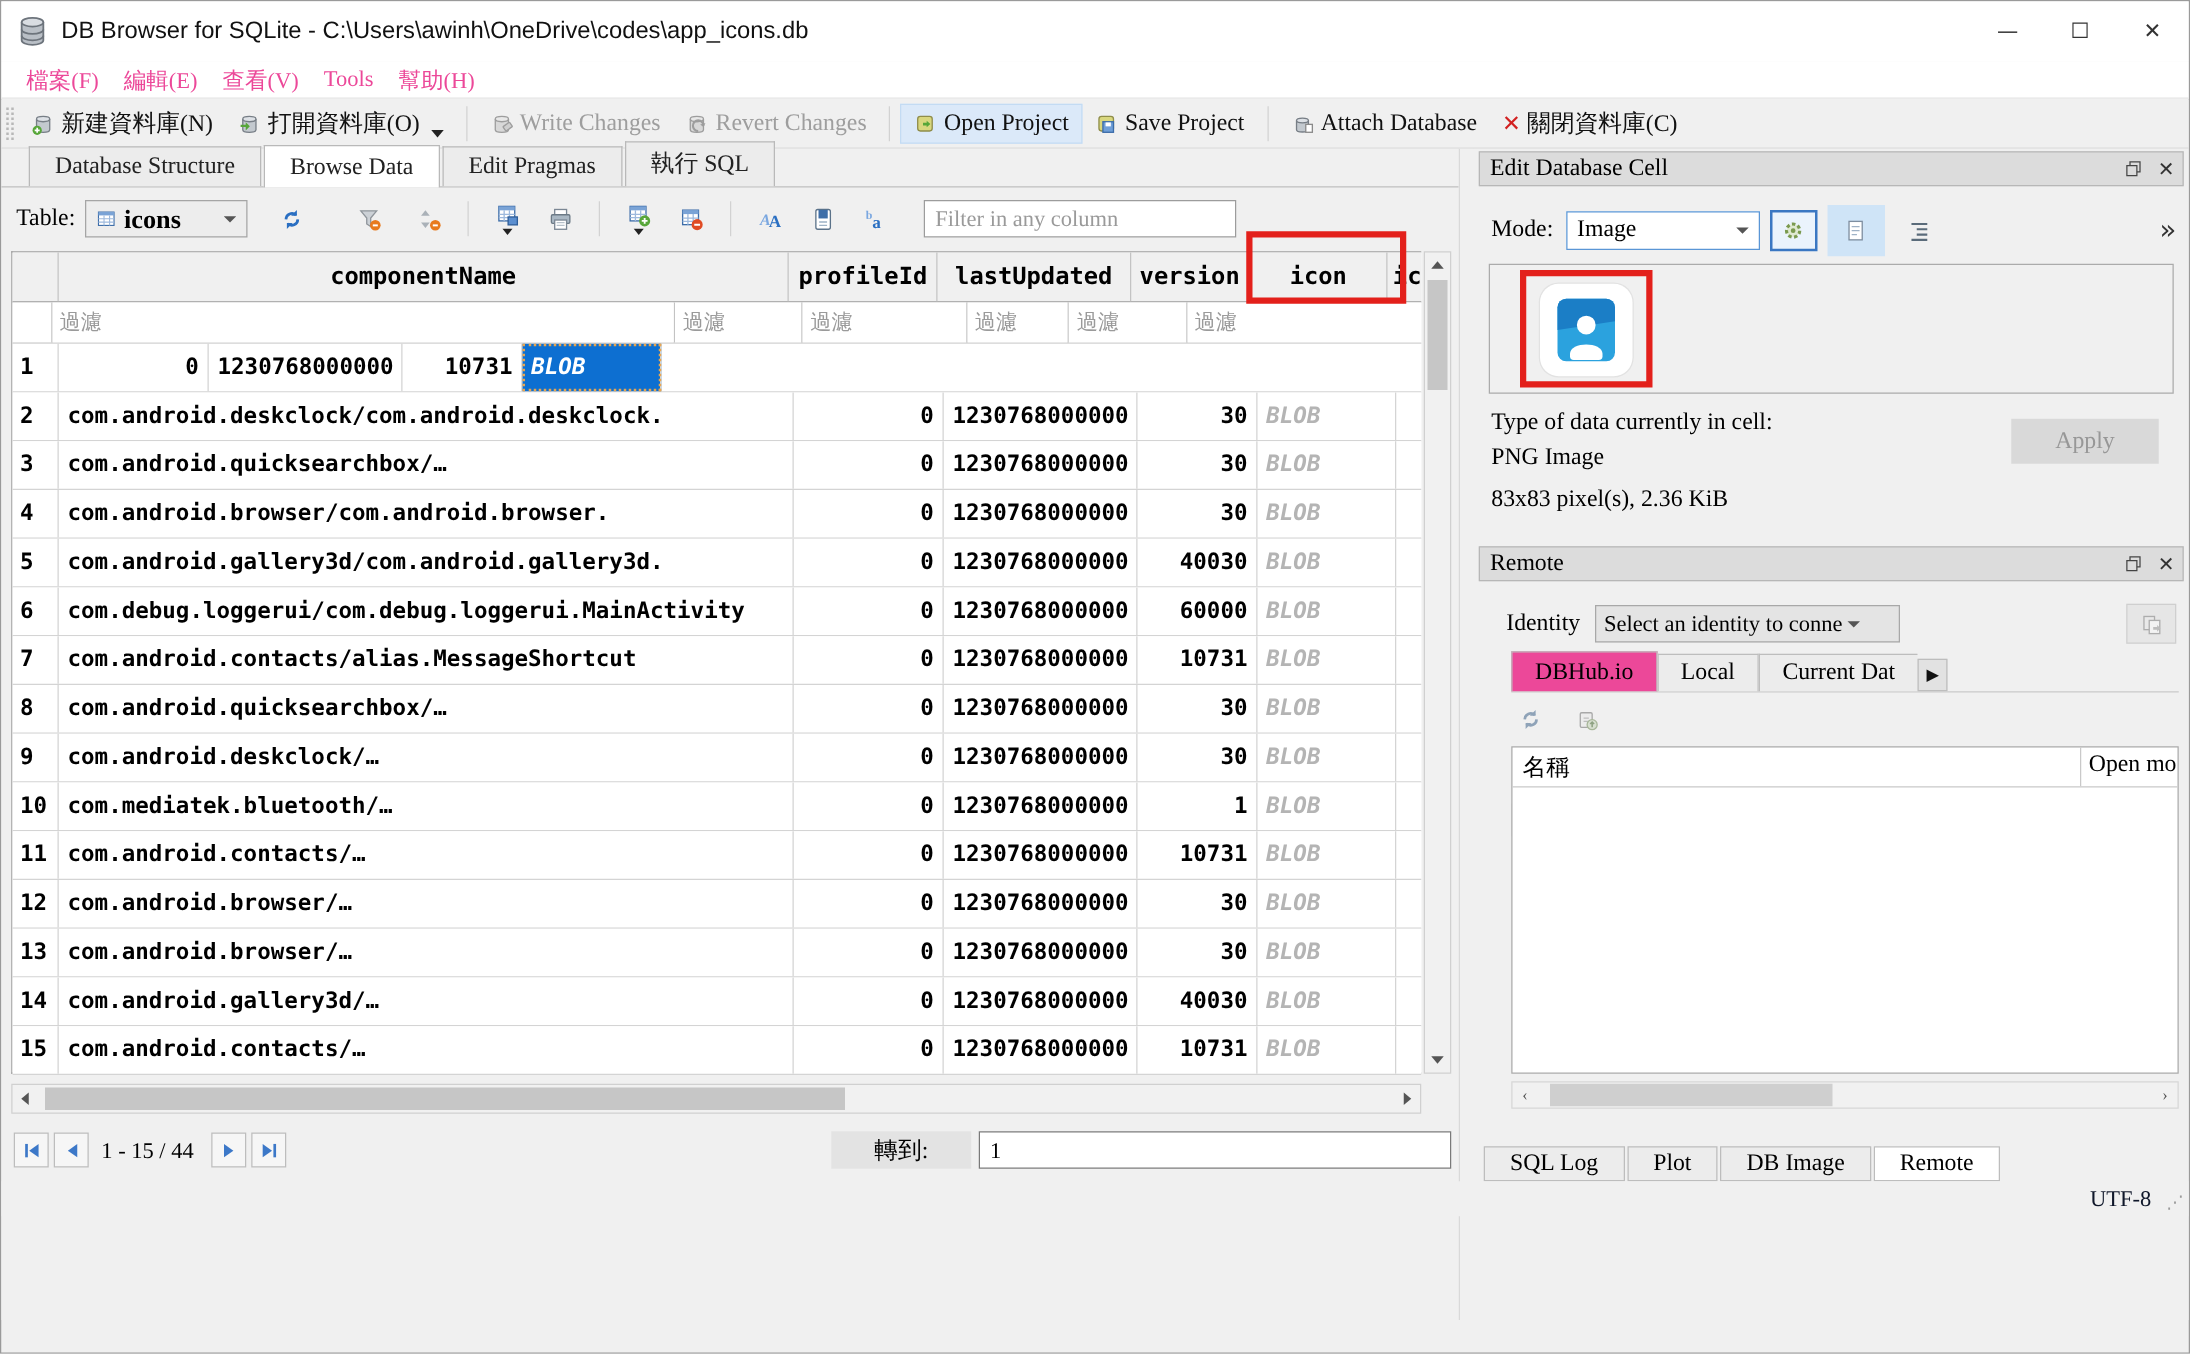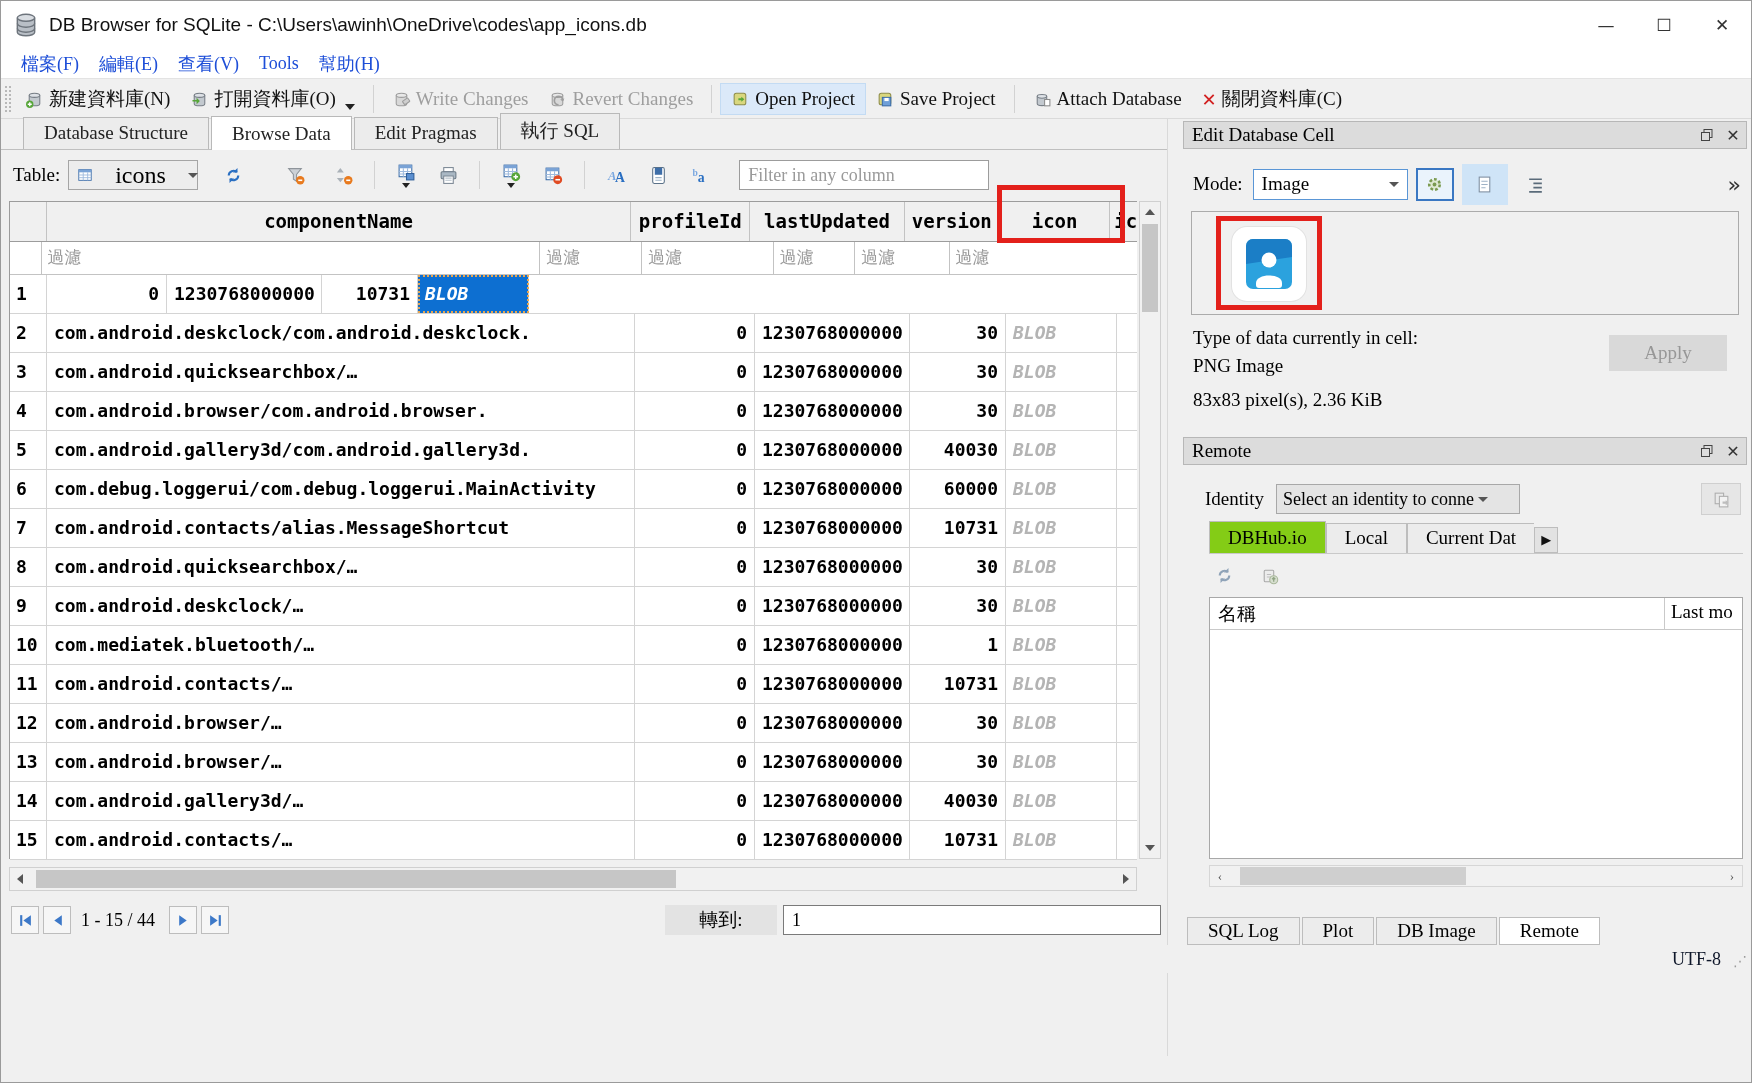--- a/index.html
+++ b/index.html
@@ -13,21 +13,21 @@
               display:flex; align-items:center; }
   .titlebar .appicon { margin:0 10px 0 12px; width:26px; height:26px; }
   .titlebar .title { font-size:19px; color:#111; font-family:"Liberation Sans", sans-serif; }
   .wctrls { position:absolute; right:0; top:0; height:48px; display:flex; }
   .wbtn { width:58px; height:48px; display:flex; align-items:center; justify-content:center;
           font-size:17px; color:#333; font-family:"DejaVu Sans", sans-serif; }
 
   
   .menubar { position:absolute; top:48px; left:0; right:0; height:30px; background:#fff;
              border-bottom:1px solid #e3e3e3; display:flex; align-items:center; padding-left:10px; }
-  .menuitem { font-size:18px; color:#1d4ed8; padding:2px 10px;text-align:right; }
+  .menuitem { font-size:18px; color:#ec4899; padding:2px 10px;text-align:right; }
 
   
   .toolbar { position:absolute; top:79px; left:0; right:0; height:39px; background:#f0f0f0;
              border-bottom:1px solid #dadada; display:flex; align-items:center; }
   .tgrip { width:6px; height:26px; margin:0 4px; border-left:2px dotted #b8b8b8; border-right:2px dotted #b8b8b8; }
   .tbtn { display:flex; align-items:center; gap:5px; font-size:19px; color:#111;
           padding:4px 10px; white-space:nowrap; }
   .tbtn.disabled { color:#9e9e9e; }
   .tbtn.highlight { background:#dbe9f9; border:1px solid #c3dbf3; }
   .tsep { width:1px; height:28px; background:#d2d2d2; margin:0 8px; }
@@ -41,21 +41,21 @@
 
   .tabsrow { position:absolute; top:0; left:0; right:0; height:31px; border-bottom:1px solid #bfbfbf;
              display:flex; align-items:flex-end; padding-left:22px; }
   .mtab { font-size:19px; padding:4px 20px 5px; border:1px solid #b9b9b9; border-bottom:none;
           background:#ececec; color:#222; margin-right:2px; }
   .mtab.active { background:#fff; position:relative; top:1px; padding-top:6px; }
 
   .ctrlrow { position:absolute; top:33px; left:0; right:0; height:46px; display:flex; align-items:center; }
   .ctrlrow .lbl { font-size:19px; margin:0 8px 0 12px; }
   .tablesel { width:130px; height:30px; background:#ededed; border:1px solid #a5a5a5;
-              display:flex; align-items:center; gap:22px; padding:0 8px; font-size:24px; }
+              display:flex; align-items:center; gap:6px; padding:0 8px; font-size:21px;font-weight:bold; }
   .chev { width:0; height:0; border-left:5px solid transparent; border-right:5px solid transparent;
           border-top:5px solid #555; margin-left:auto; }
   .ibtn { width:38px; height:34px; display:flex; flex-direction:column; align-items:center;
           justify-content:center; margin:0 2px; }
   .ibtn .under { width:0;height:0;border-left:4px solid transparent;border-right:4px solid transparent;
                  border-top:5px solid #222; margin-top:1px; }
   .filterbox { width:250px; height:30px; border:1px solid #9c9c9c; background:#fff; font-size:18px;
                padding:0 8px; font-family:"Liberation Serif", serif; margin-left:18px; }
   .filterbox::placeholder, .ffilter::placeholder { color:#9a9a9a; opacity:1; }
 
@@ -140,21 +140,21 @@
   .idrow .lbl { font-size:19px; margin-right:12px; }
   .idsel { width:244px; height:30px; background:#e4e4e4; border:1px solid #a8a8a8; font-size:18px;
            display:flex; align-items:center; padding:0 6px; overflow:hidden; white-space:nowrap; }
   .clonebtn { margin-left:auto; width:40px; height:32px; background:#e6e6e6; border:1px solid #cfcfcf;
               display:flex; align-items:center; justify-content:center; }
 
   .rtabs { position:absolute; top:406px; left:30px; right:8px; height:29px; display:flex; align-items:flex-end;
            border-bottom:1px solid #c9c9c9; }
   .rtab { font-size:19px; padding:3px 18px 4px; border:1px solid #bdbdbd; border-bottom:none;
           background:#ececec; white-space:nowrap; overflow:hidden; }
-  .rtab.active { background:#84cc16; padding-top:5px; }
+  .rtab.active { background:#ec4899; padding-top:5px; }
   .rtab.clip { max-width:132px; border-right:none; }
   .tabarrow { width:24px; height:26px; background:#e2e2e2; border:1px solid #bdbdbd; display:flex;
               align-items:center; justify-content:center; font-size:13px; }
   .tabarrow.left { margin-left:auto; color:#9a9a9a; }
   .tabarrow.right { color:#111; }
 
   .rtools { position:absolute; top:442px; left:36px; height:28px; display:flex; gap:26px; align-items:center; }
   .rlist { position:absolute; top:478px; left:30px; right:8px; height:262px; border:1px solid #a8a8a8; background:#fff; }
   .rlhead { height:32px; border-bottom:1px solid #c9c9c9; display:flex; font-size:19px; }
   .rlname { flex:1; padding:3px 8px; }
@@ -706,21 +706,21 @@
           <rect x="4" y="4" width="9" height="11" rx="1" fill="#ececec" stroke="#a8a8a8"></rect>
           <path d="M6.5 8h4M6.5 10.5h4" stroke="#bdbdbd"></path>
           <circle cx="13" cy="13" r="3.8" fill="#d7dfd0" stroke="#a8b79a"></circle>
           <path d="M13 15v-4M11.5 12.5L13 11l1.5 1.5" stroke="#8fa383" fill="none" stroke-width="1.2"></path>
         </svg>
     </div>
 
     <div class="rlist">
       <div class="rlhead">
         <div class="rlname">名稱</div>
-        <div class="rlmod">Last mo</div>
+        <div class="rlmod">Open mo</div>
       </div>
     </div>
 
     <div class="rhscroll">
       <div class="rhs-arrow">‹</div>
       <div class="rhthumb"></div>
       <div class="rhs-arrow" style="margin-left:auto">›</div>
     </div>
 
     <div class="docktabs">

